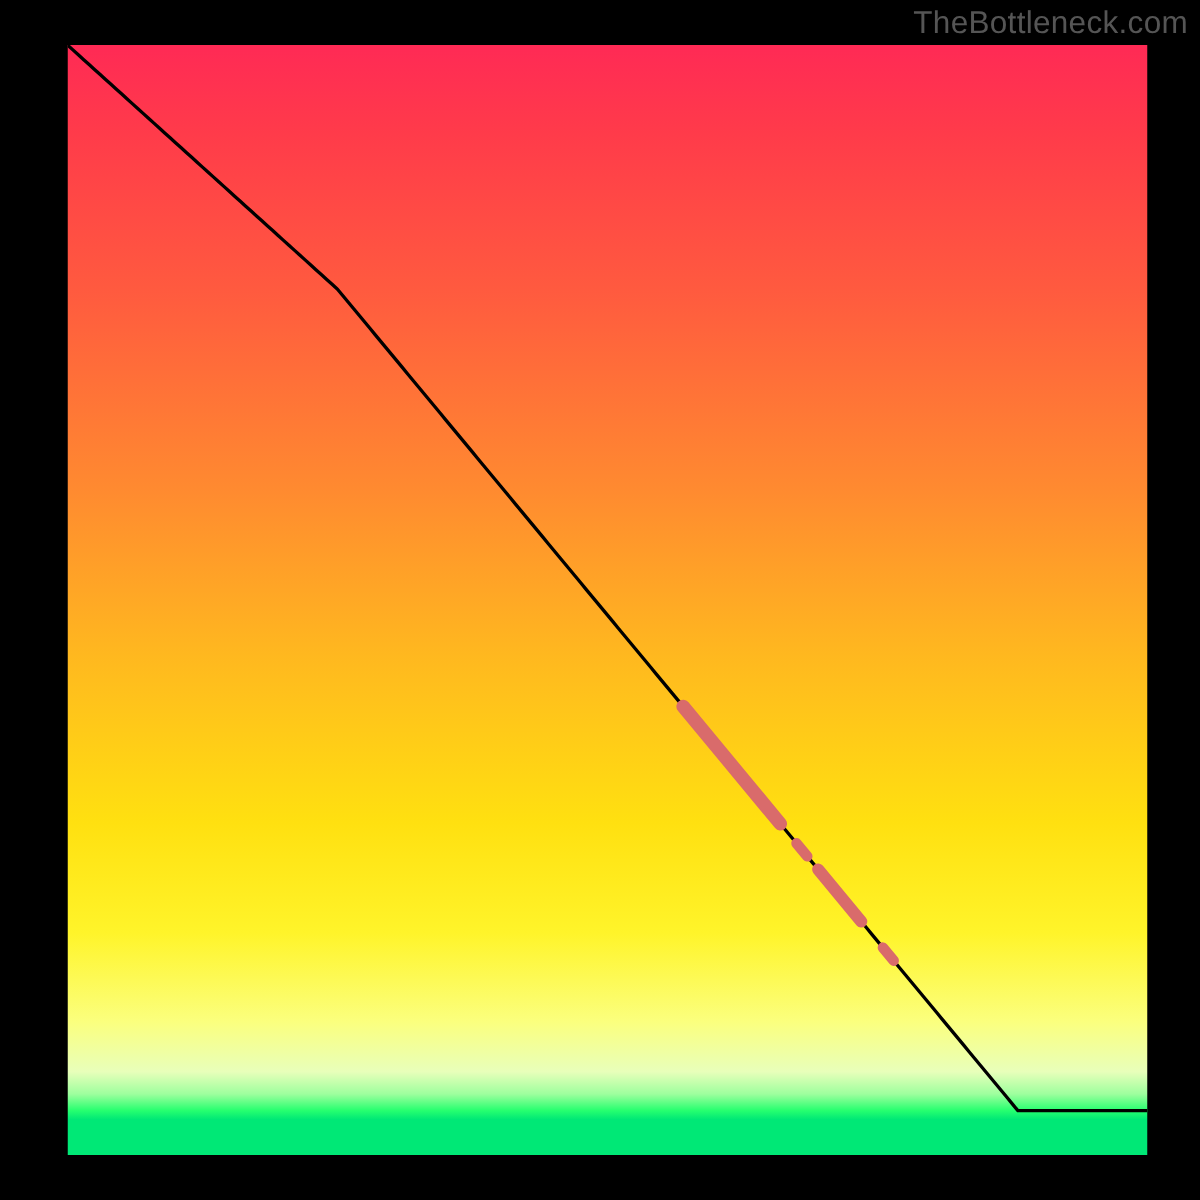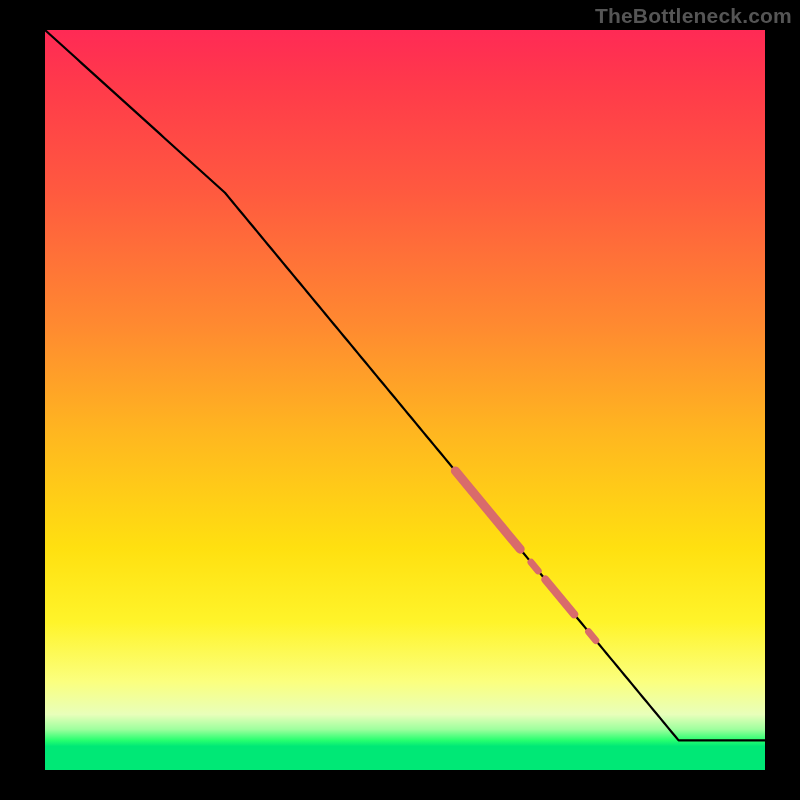--- a/index.html
+++ b/index.html
@@ -16,21 +16,21 @@
     width: 800px;
     height: 800px;
     background: #000;
   }
   .watermark {
     position: absolute;
     top: 4px;
     right: 8px;
     color: #555;
     font-size: 21px;
-    font-weight: 700;
+    font-weight: 400;
     letter-spacing: 0.2px;
     user-select: none;
   }
   
   .plot {
     position: absolute;
     left: 45px;
     top: 30px;
     width: 720px;
     height: 740px;

